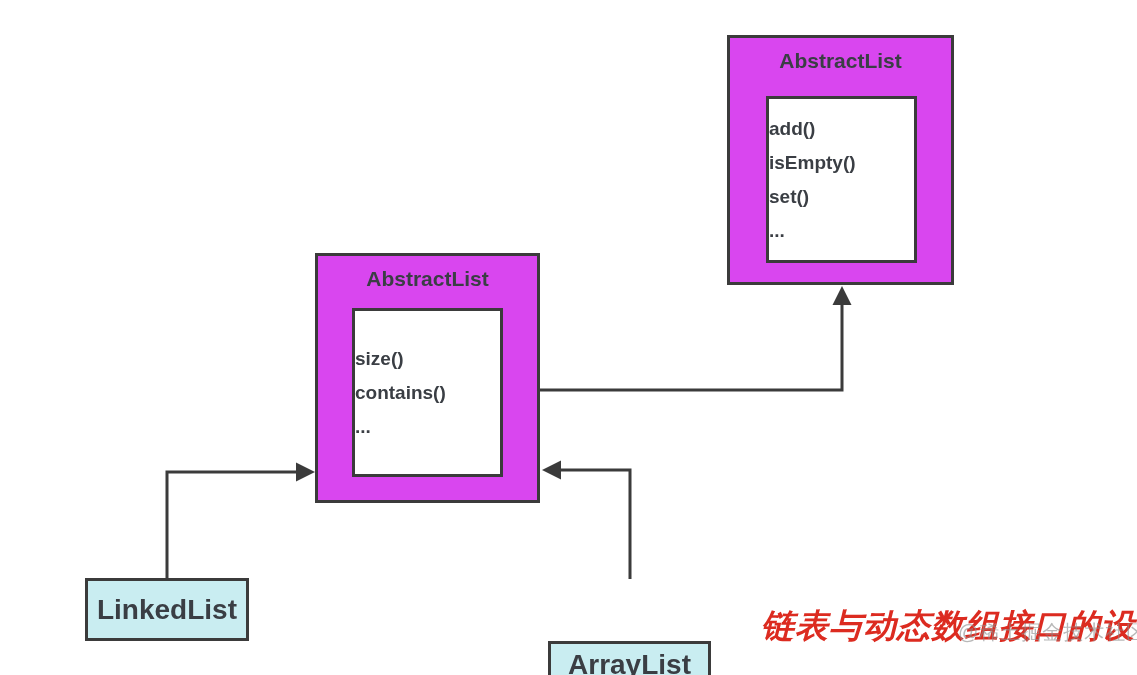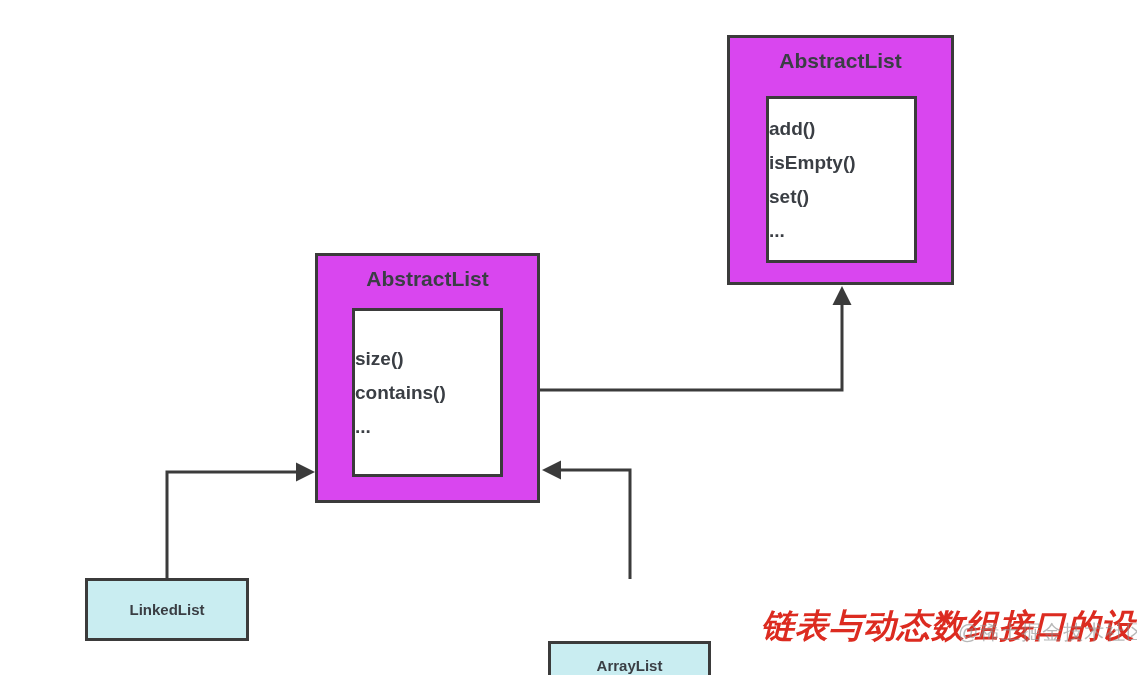--- a/index.html
+++ b/index.html
@@ -56,21 +56,21 @@
     position: absolute;
     background: #C9EDF1;
     border: 3px solid #3B3B3B;
     box-sizing: border-box;
     display: flex;
     justify-content: center;
     align-items: center;
   }
   .sub-label {
     font-weight: bold;
-    font-size: 15px;
+    font-size: 28px;
     color: #3A3E44;
   }
   .caption {
     position: absolute;
     left: 742px;
     top: 604px;
     width: 395px;
     font-family: "DejaVu Serif", serif;
     font-weight: bold;
     font-style: italic;

